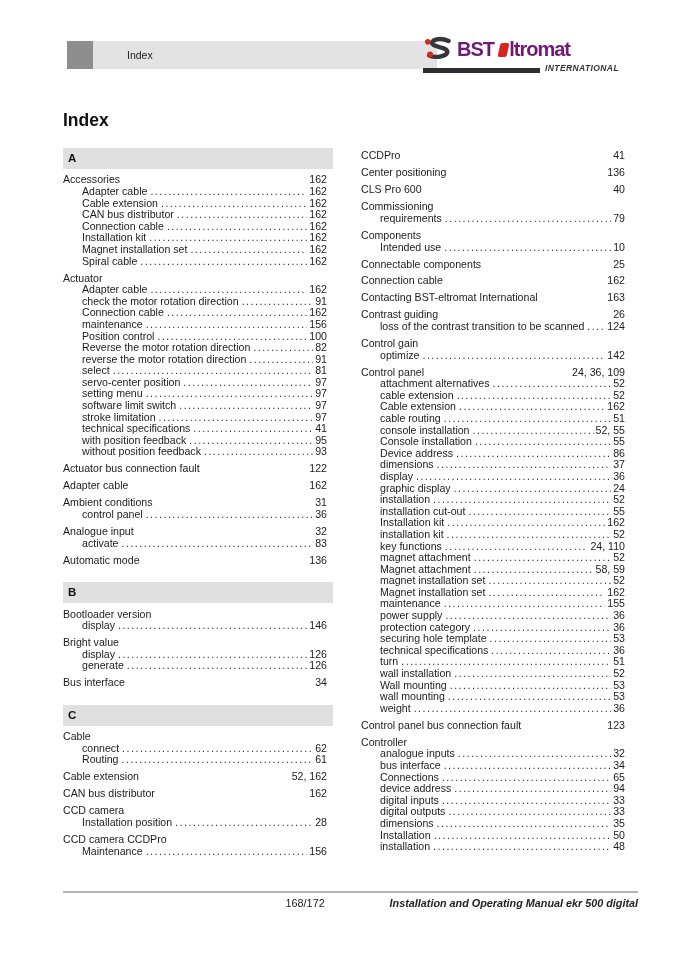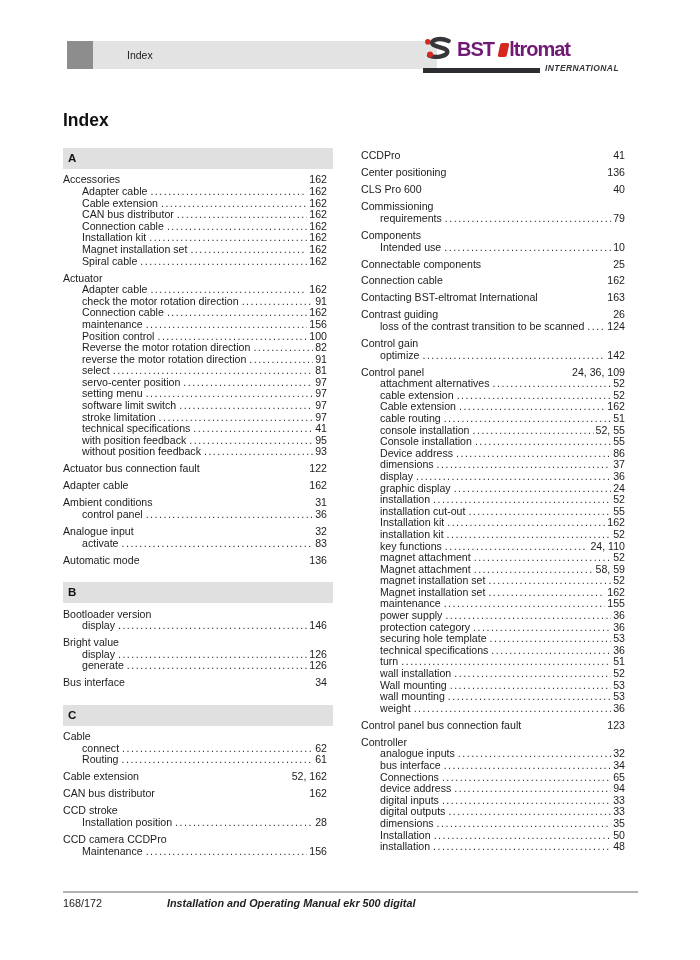--- a/index.html
+++ b/index.html
@@ -31,21 +31,21 @@
   .entry{display:flex;align-items:baseline;}
   .entry .lbl{white-space:nowrap;}
   .entry.main{margin-top:4.4px;line-height:12.6px;}
   .entry.sub{padding-left:19px;line-height:11.6px;}
   .leader{flex:1 1 auto;min-width:0;overflow:hidden;white-space:nowrap;margin:0 2px 0 3px;color:#2a2a2a;}
   .leader::after{content:"..................................................................................................................................";letter-spacing:1.5px;}
   .spacer{flex:1 1 auto;}
   .pg{white-space:nowrap;padding-right:6px;}
   
   .footer-line{position:absolute;left:63px;top:891px;width:575px;height:2px;background:#b3b3b3;}
-  .footer-row{position:absolute;left:63px;top:897px;width:575px;display:flex;font-size:10.8px;}
+  .footer-row{position:absolute;left:63px;top:897px;width:575px;display:flex;font-size:10.8px;justify-content:flex-end;}
   .footer-page{width:72px;}
   .footer-title{font-style:italic;font-weight:bold;color:#222;margin-left:32px;}
 </style>
 </head>
 <body>
 
 <div class="hdr-square"></div>
 <div class="hdr-band">
   <span>Index</span>
 </div>
@@ -271,21 +271,21 @@
       <span class="lbl">Cable extension</span>
       <span class="spacer"></span>
       <span class="pg">52, 162</span>
     </div>
     <div class="entry main">
       <span class="lbl">CAN bus distributor</span>
       <span class="spacer"></span>
       <span class="pg">162</span>
     </div>
     <div class="entry main">
-      <span class="lbl">CCD stroke</span>
+      <span class="lbl">CCD camera</span>
     </div>
     <div class="entry sub">
       <span class="lbl">Installation position</span>
       <span class="leader"></span>
       <span class="pg">28</span>
     </div>
     <div class="entry main">
       <span class="lbl">CCD camera CCDPro</span>
     </div>
     <div class="entry sub">

